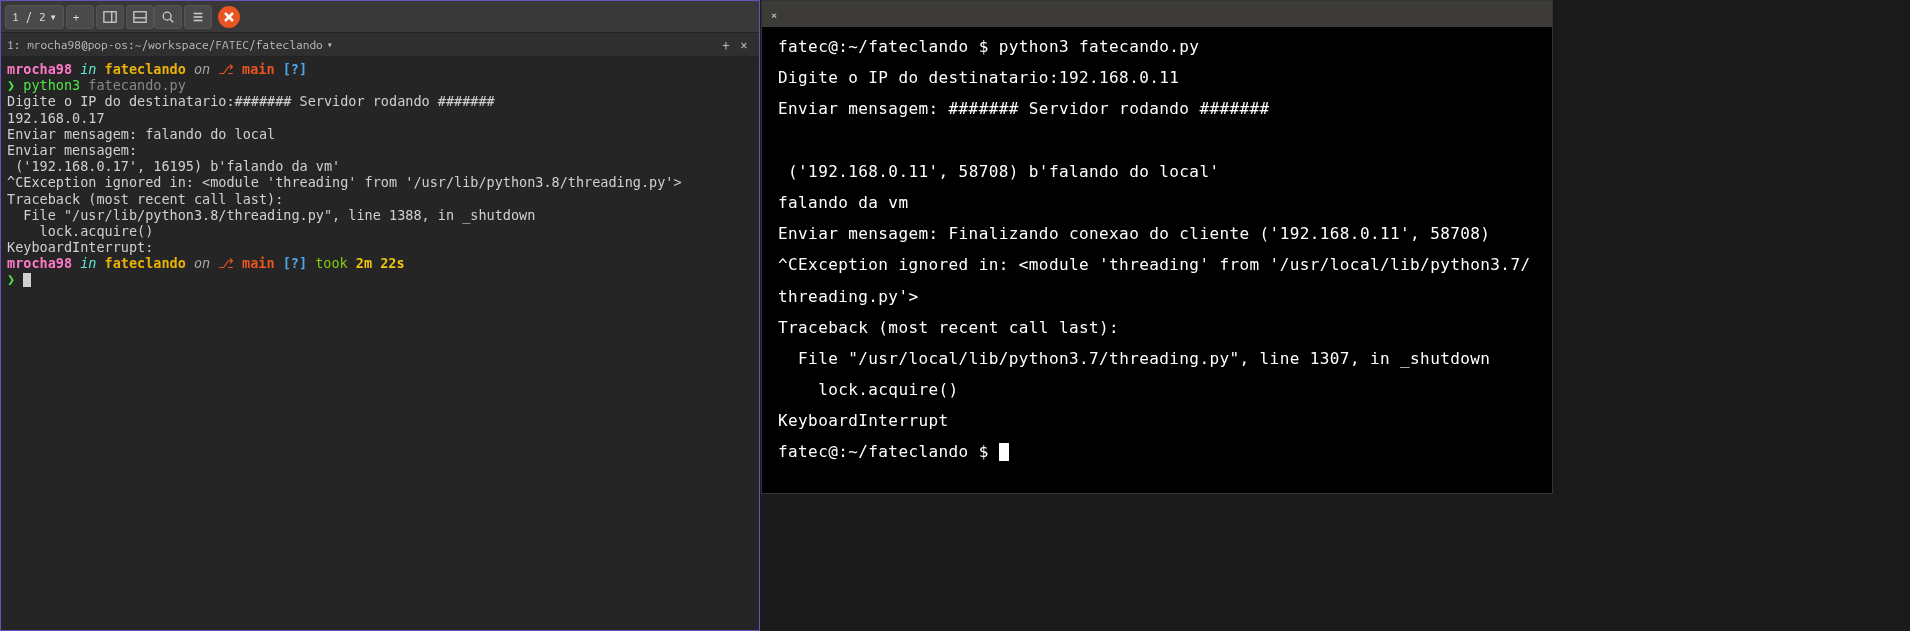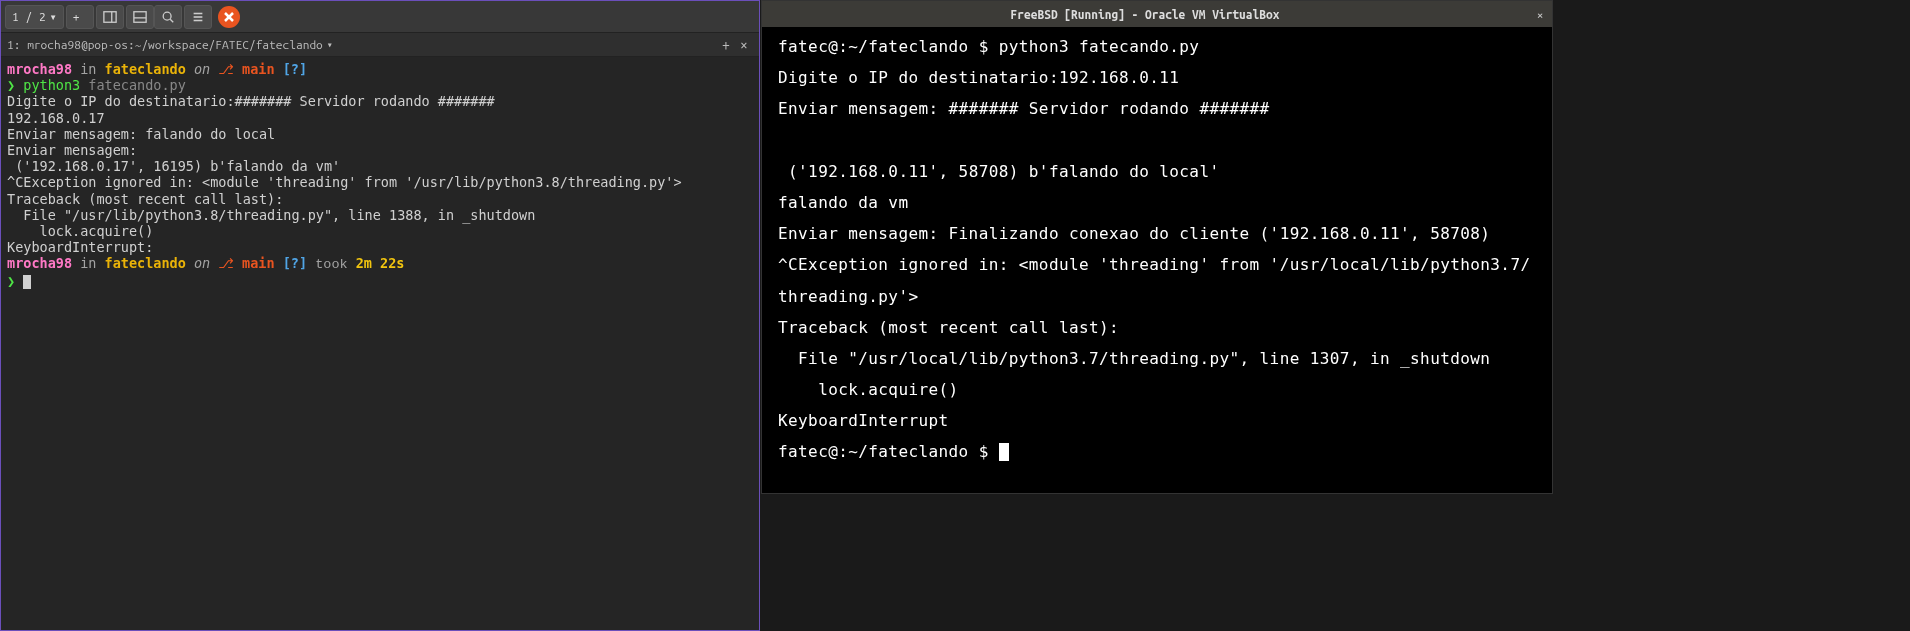--- a/index.html
+++ b/index.html
@@ -78,27 +78,27 @@
       background: #252525;
       padding: 4px 6px;
       font-size: 13.5px;
       line-height: 1.2;
       color: #d0d0d0;
       white-space: pre;
       font-family: 'DejaVu Sans Mono', monospace;
       position: relative;
     }
     .p-user { color: #ff79c6; font-weight: bold; }
-    .p-in { color: #a3a3a3; }
+    .p-in { color: #5eead4; font-style: italic; }
     .p-dir { color: #eab308; font-weight: bold; }
     .p-on { color: #a3a3a3; font-style: italic; }
     .p-branch-icon { color: #e95420; }
     .p-branch { color: #e95420; font-weight: bold; }
     .p-flag { color: #50a5e6; font-weight: bold; }
-    .p-took { color: #a3a3a3; font-family: Liberation Mono, monospace; }
+    .p-took { color: #84cc16; }
     .p-time { color: #f1c40f; font-weight: bold; }
     .p-caret { color: #4fe646; font-weight: bold; }
     .cmd { color: #888; }
     .cmd-py { color: #4fe646; }
     .cursor {
       display: inline-block;
       width: 8px; height: 14px;
       background: #d0d0d0;
       vertical-align: text-bottom;
     }
@@ -226,21 +226,20 @@
   File "/usr/lib/python3.8/threading.py", line 1388, in _shutdown
     lock.acquire()
 KeyboardInterrupt:</span>
 <span class="p-user">mrocha98</span><span class="p-in"> in </span><span class="p-dir">fateclando</span><span class="p-on"> on </span><span class="p-branch-icon">⎇</span><span class="p-branch"> main </span><span class="p-flag">[?]</span><span class="p-took"> took </span><span class="p-time">2m 22s</span>
 <span class="p-caret">❯ </span><span class="cursor"></span></div>
 </div>
 
 <div class="container-right">
   <div class="vbox">
     <div class="vbox-titlebar">
-      <div class="vbox-title">FreeBSD [Running] - Oracle VM VirtualBox</div>
       <div class="vbox-close">×</div>
     </div>
     <div class="vbox-terminal"><span>fatec@:~/fateclando $ python3 fatecando.py</span>
 <span>Digite o IP do destinatario:192.168.0.11</span>
 <span>Enviar mensagem: ####### Servidor rodando #######</span>
 
 <span> ('192.168.0.11', 58708) b'falando do local'</span>
 <span>falando da vm</span>
 <span>Enviar mensagem: Finalizando conexao do cliente ('192.168.0.11', 58708)</span>
 <span>^CException ignored in: &lt;module 'threading' from '/usr/local/lib/python3.7/threading.py'&gt;</span>

